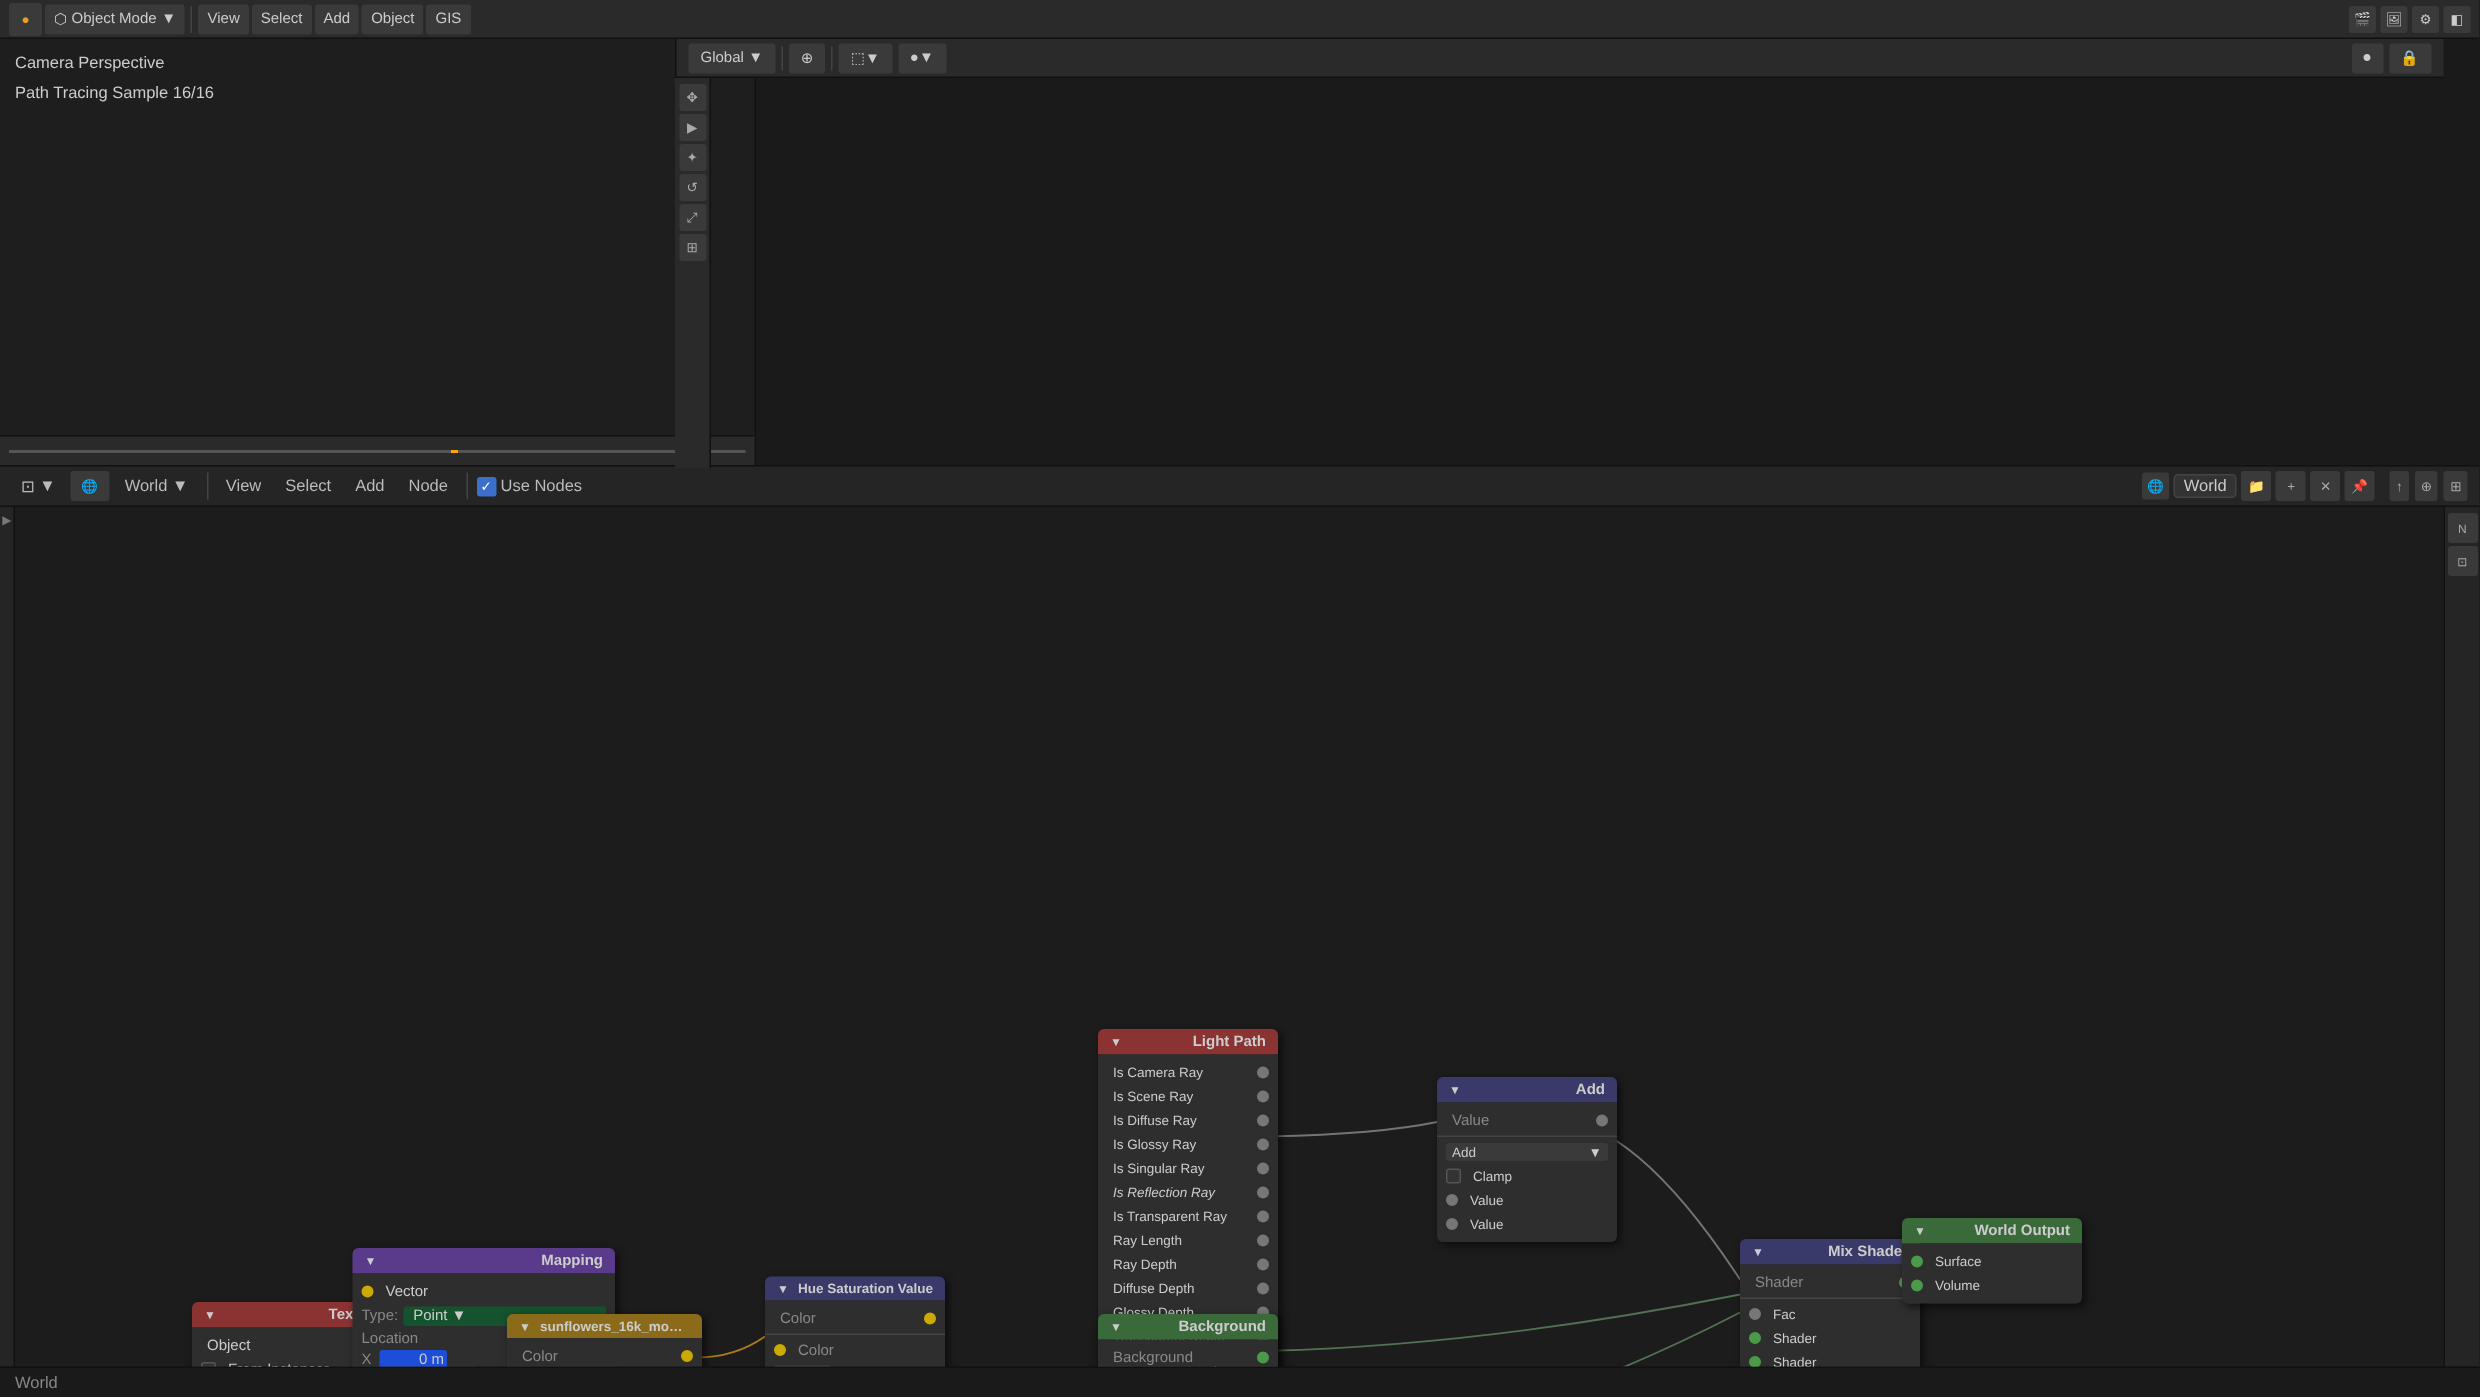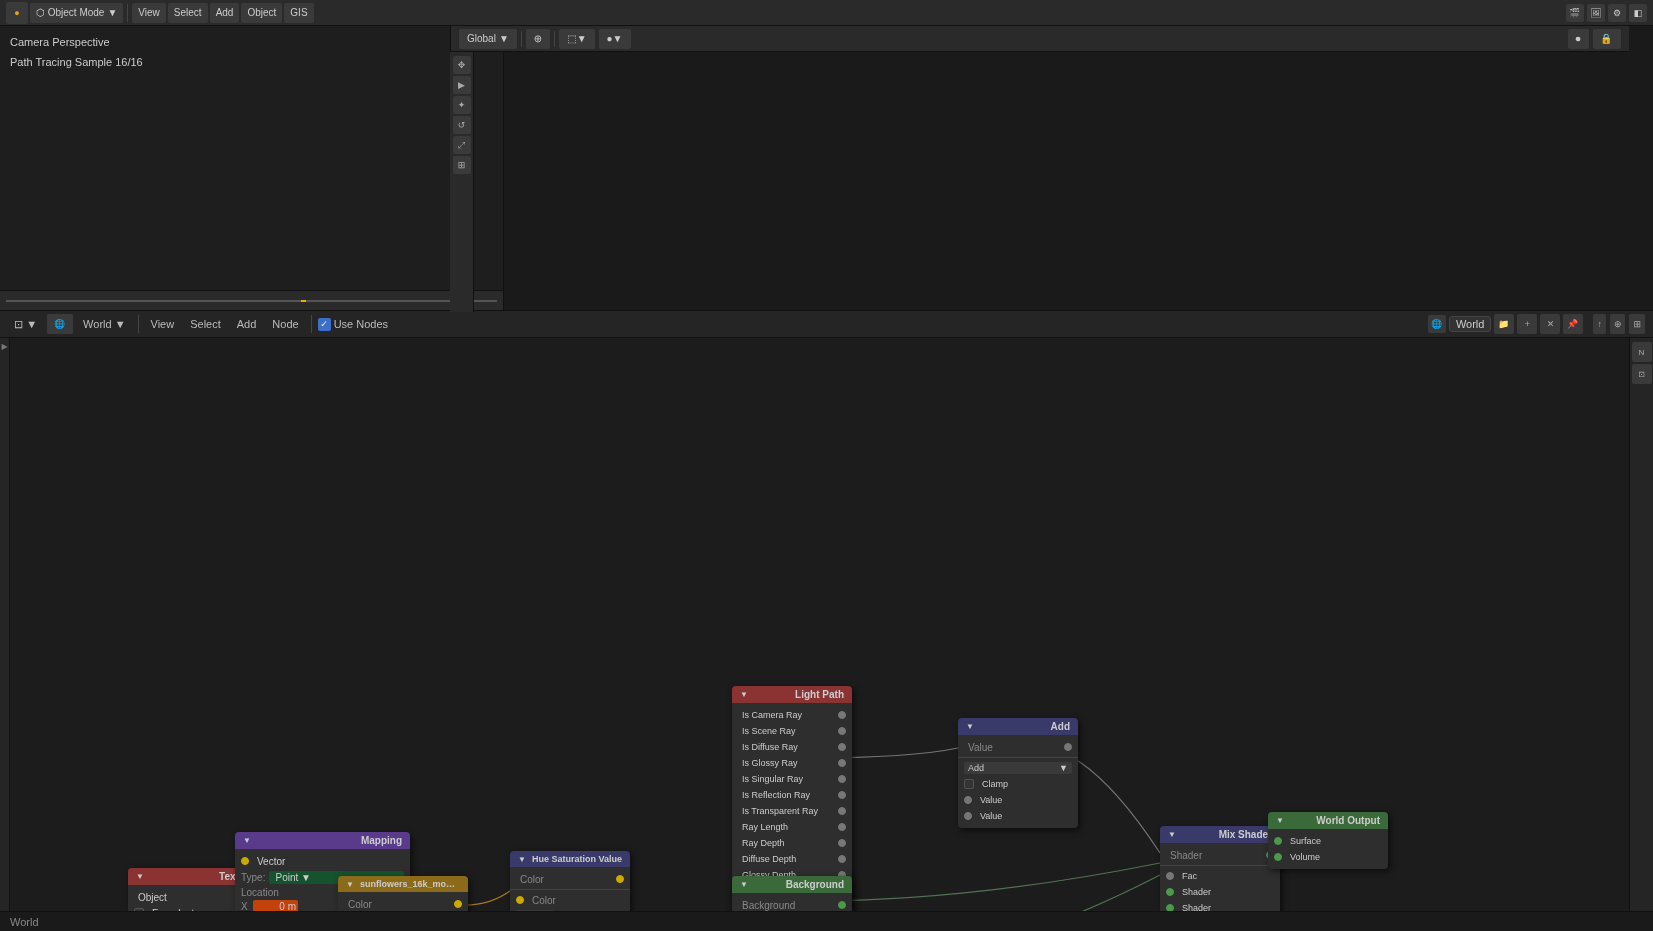--- a/index.html
+++ b/index.html
@@ -504,21 +504,21 @@
               <span style="color:#888;font-size:10px;">Type:</span>
               <div style="background:#14532d;border-radius:2px;padding:1px 6px;font-size:10px;color:#ccc;flex:1;">
                 <span>Point</span> ▼
               </div>
             </div>
           </div>
 
           <div style="padding:1px 6px;color:#888;font-size:10px;">Location</div>
           <div class="coord-row">
             <span class="coord-label">X</span>
-            <div class="coord-field" style="background:#c2410c;"><span>0 m</span></div>
+            <div class="coord-field" style="background:#1d4ed8;"><span>0 m</span></div>
           </div>
 
         </div>
       </div>
 
       <div class="node node-envtex" style="left:328px;top:538px;width:130px;">
         <div class="node-header" style="background:#8b6a1a;">
           <span style="font-size:8px;">▼</span>
           <span style="font-size:9px;overflow:hidden;text-overflow:ellipsis;white-space:nowrap;max-width:100px;">sunflowers_16k_modified.hdr</span>
         </div>
@@ -575,21 +575,21 @@
           </div>
           <div class="node-row">
             <span class="node-label" style="font-size:9px;">Is Glossy Ray</span>
             <div class="node-socket socket-out socket-gray"></div>
           </div>
           <div class="node-row">
             <span class="node-label" style="font-size:9px;">Is Singular Ray</span>
             <div class="node-socket socket-out socket-gray"></div>
           </div>
           <div class="node-row">
-            <span class="node-label" style="font-size:9px;">Is Reflection Ray</span>
+            <span class="node-label" style="font-size:9px;font-style:italic;">Is Reflection Ray</span>
             <div class="node-socket socket-out socket-gray"></div>
           </div>
           <div class="node-row">
             <span class="node-label" style="font-size:9px;">Is Transparent Ray</span>
             <div class="node-socket socket-out socket-gray"></div>
           </div>
           <div class="node-row">
             <span class="node-label" style="font-size:9px;">Ray Length</span>
             <div class="node-socket socket-out socket-gray"></div>
           </div>

